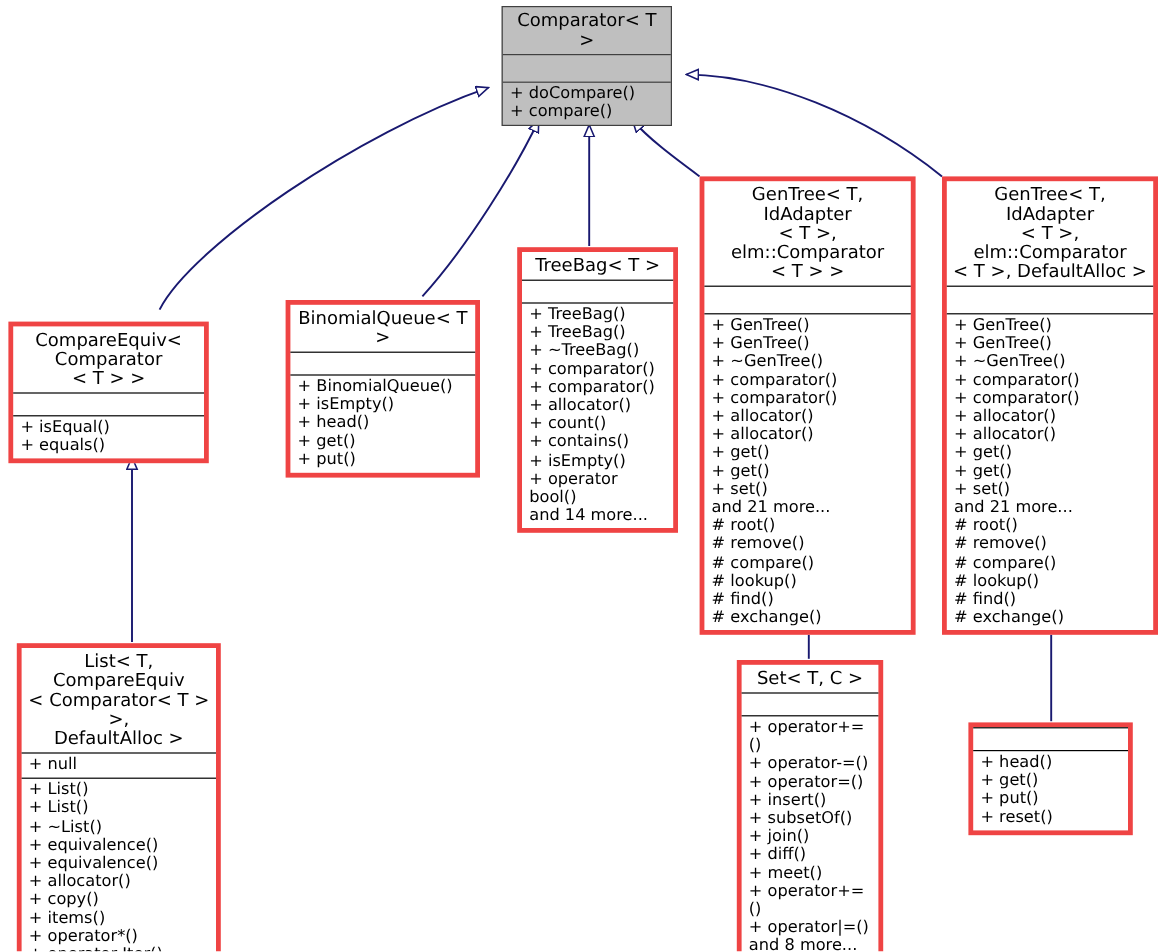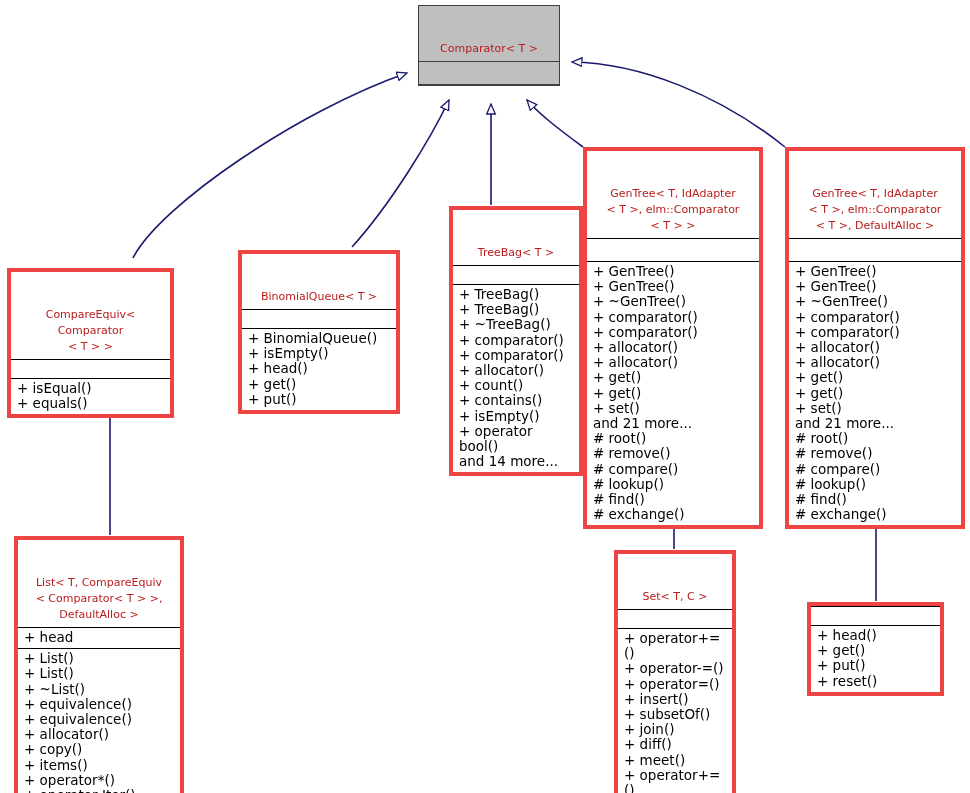--- a/index.html
+++ b/index.html
@@ -30,26 +30,25 @@
     background: #ffffff;
     z-index: 2;
   }
   .uml-node.highlight {
     background: #bfbfbf;
     border: 1px solid #404040;
   }
   .uml-title {
     box-sizing: border-box;
     text-align: center;
-    font-size: 11px;
+    font-size: 15px;
     line-height: 16px;
-    color: #b91c1c;
+    color: #000000;
     padding: 3px 4px 4px 4px;
     white-space: pre-line;
-    margin-top: 32px;
   }
   .uml-sep {
     height: 1px;
     background: #000000;
     width: 100%;
   }
   .uml-node.highlight .uml-sep {
     background: #404040;
   }
   .uml-attrs, .uml-ops {
@@ -92,20 +91,22 @@
       <path d="M 674 549 L 674 492" marker-end="url(#uml-arrow)"></path>
       <path d="M 876 601 L 876 492" marker-end="url(#uml-arrow)"></path>
     </g>
   </svg>
 
   <div class="uml-node highlight" style="left:418px; top:5px; width:142px;">
     <div class="uml-title">Comparator&lt; T &gt;</div>
     <div class="uml-sep"></div>
     <div class="uml-attrs empty-tall"></div>
     <div class="uml-sep"></div>
+    <div class="uml-ops">+ doCompare()
++ compare()</div>
   </div>
 
   <div class="uml-node" style="left:7px; top:268px; width:167px;">
     <div class="uml-title">CompareEquiv&lt; Comparator
 &lt; T &gt; &gt;</div>
     <div class="uml-sep"></div>
     <div class="uml-attrs empty"></div>
     <div class="uml-sep"></div>
     <div class="uml-ops">+ isEqual()
 + equals()</div>
@@ -116,21 +117,21 @@
     <div class="uml-sep"></div>
     <div class="uml-attrs empty"></div>
     <div class="uml-sep"></div>
     <div class="uml-ops">+ BinomialQueue()
 + isEmpty()
 + head()
 + get()
 + put()</div>
   </div>
 
-  <div class="uml-node" style="left:449px; top:206px; width:134px;">
+  <div class="uml-node" style="left:431px; top:206px; width:134px;">
     <div class="uml-title">TreeBag&lt; T &gt;</div>
     <div class="uml-sep"></div>
     <div class="uml-attrs empty"></div>
     <div class="uml-sep"></div>
     <div class="uml-ops">+ TreeBag()
 + TreeBag()
 + ~TreeBag()
 + comparator()
 + comparator()
 + allocator()
@@ -191,21 +192,21 @@
 # lookup()
 # find()
 # exchange()</div>
   </div>
 
   <div class="uml-node" style="left:14px; top:536px; width:170px;">
     <div class="uml-title">List&lt; T, CompareEquiv
 &lt; Comparator&lt; T &gt; &gt;,
 DefaultAlloc &gt;</div>
     <div class="uml-sep"></div>
-    <div class="uml-attrs">+ head</div>
+    <div class="uml-attrs">+ null</div>
     <div class="uml-sep"></div>
     <div class="uml-ops">+ List()
 + List()
 + ~List()
 + equivalence()
 + equivalence()
 + allocator()
 + copy()
 + items()
 + operator*()

